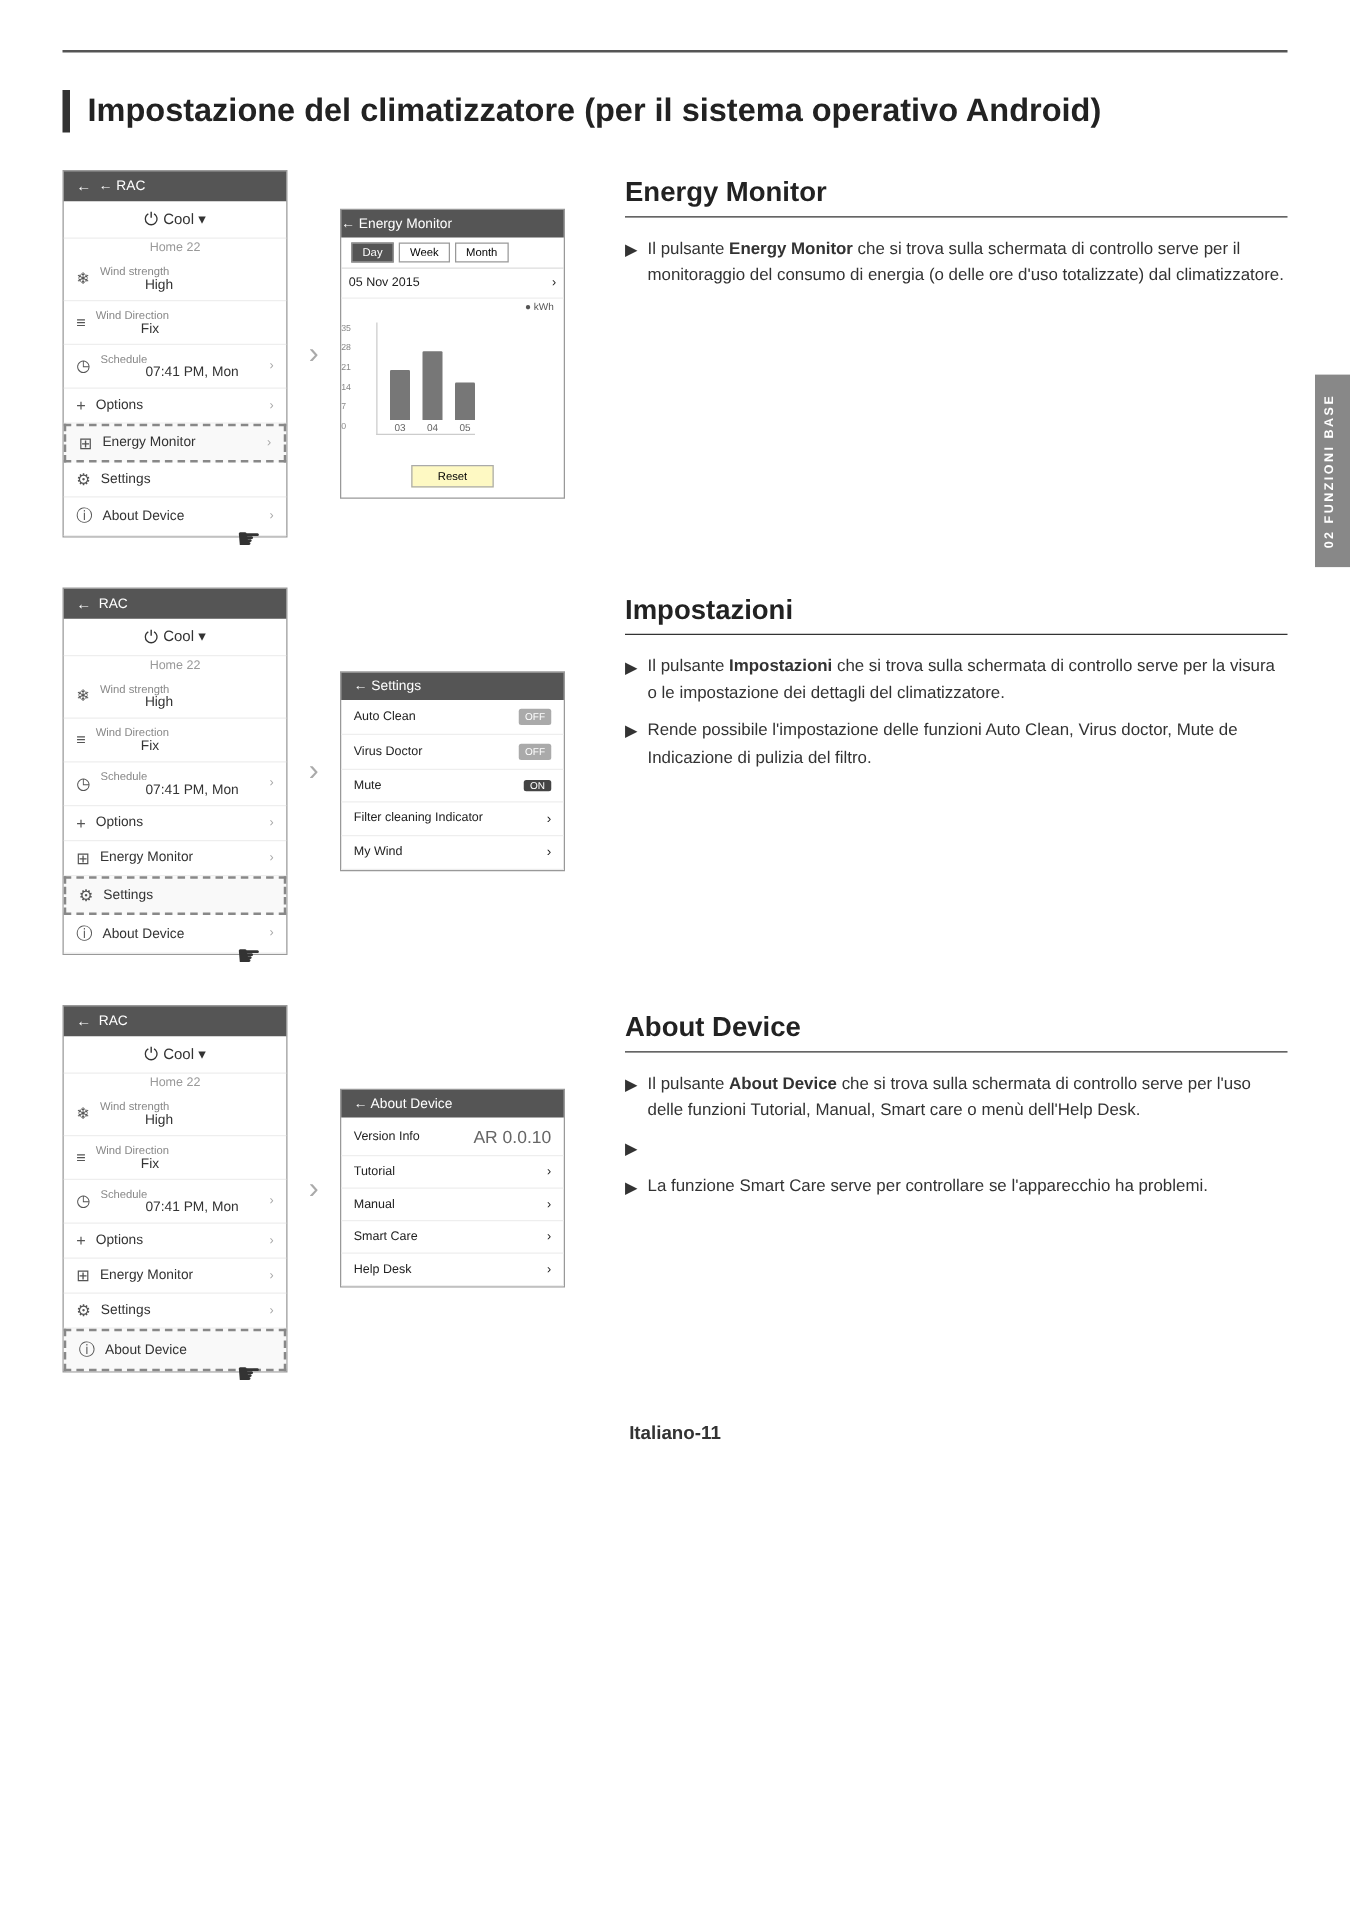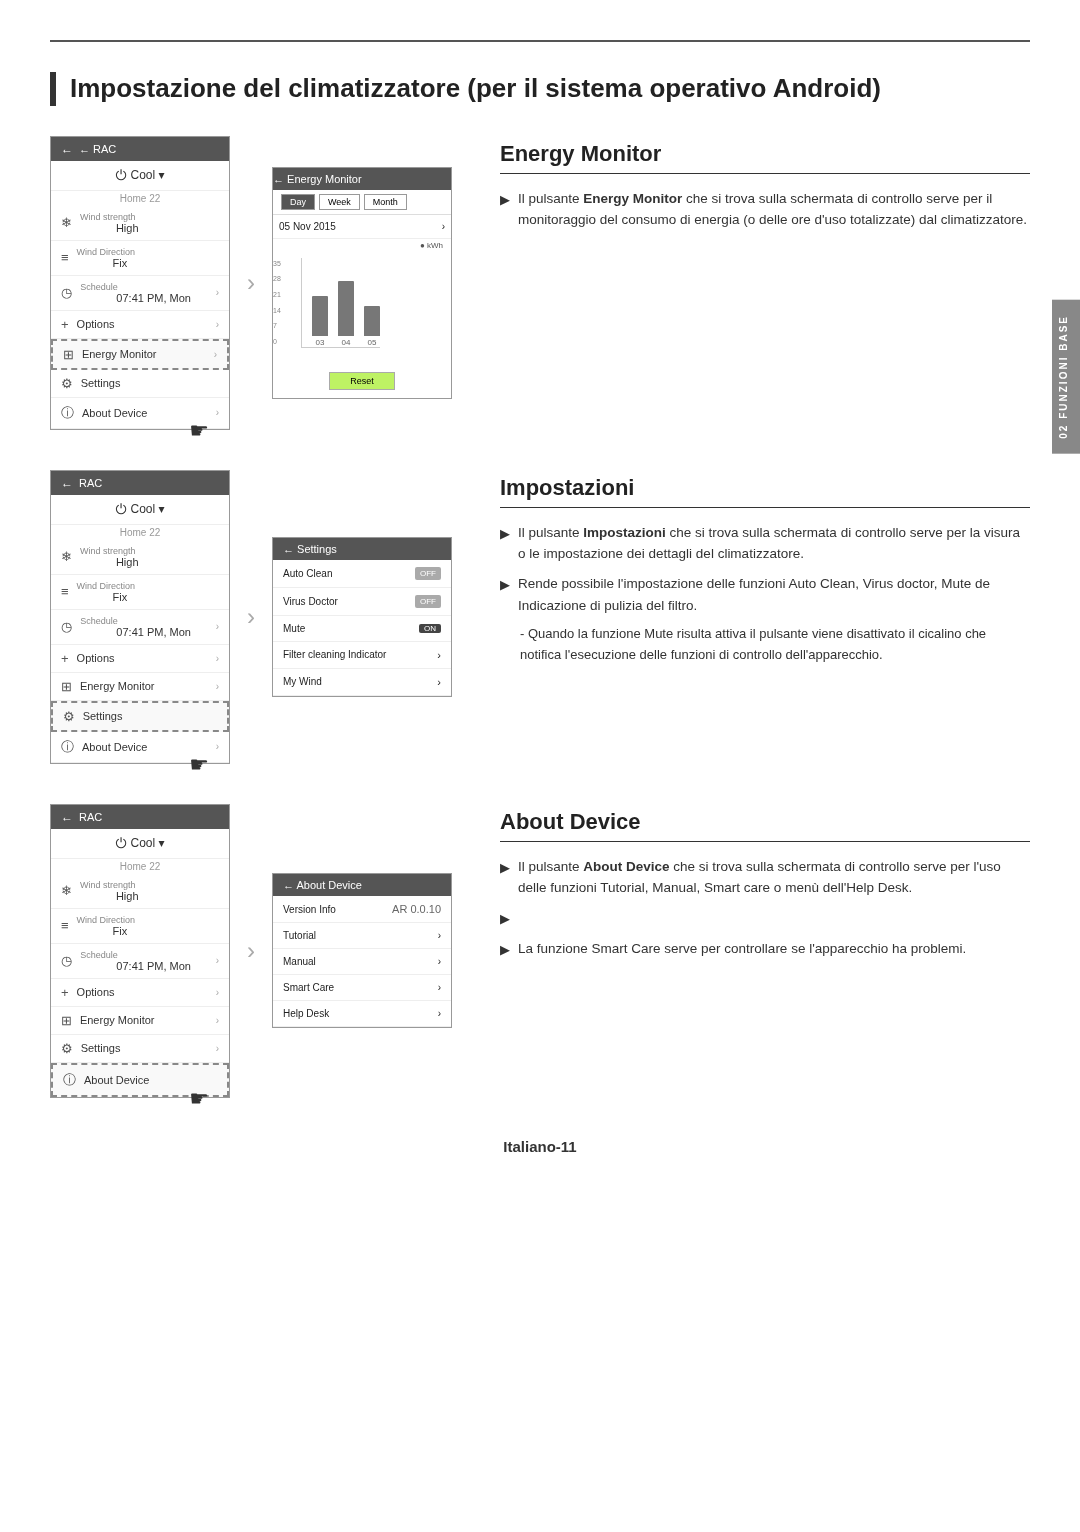--- a/index.html
+++ b/index.html
@@ -277,21 +277,21 @@
       height: 85px;
       font-size: 7px;
       color: #888;
     }
 
     .reset-btn {
       display: block;
       margin: 0 auto 8px;
       padding: 3px 20px;
       border: 1px solid #aaa;
-      background: #bef264;
+      background: #fef9c3;
       font-size: 9px;
       cursor: pointer;
     }
 
     
     .settings-screen {
       width: 180px;
       border: 1.5px solid #999;
       background: #fff;
     }
@@ -341,21 +341,21 @@
       font-size: 10px;
       gap: 6px;
     }
 
     .about-item .item-label {
       flex: 1;
     }
 
     .about-item .item-value {
       color: #666;
-      font-size: 11px;
+      font-size: 14px;
     }
 
     .cursor-hand {
       position: absolute;
       bottom: -15px;
       right: 20px;
       font-size: 22px;
     }
 
     .page-footer {
@@ -577,23 +577,20 @@
     <div class="description-area">
       <h2 class="section-title">Impostazioni</h2>
       <div class="bullet-item">
         <span class="bullet-arrow">▶</span>
         <span>Il pulsante <strong>Impostazioni</strong> che si trova sulla schermata di controllo serve per la visura o le impostazione dei dettagli del climatizzatore.</span>
       </div>
       <div class="bullet-item">
         <span class="bullet-arrow">▶</span>
         <span>Rende possibile l'impostazione delle  funzioni Auto Clean, Virus doctor, Mute de Indicazione di pulizia del filtro.</span>
       </div>
-      <div class="sub-bullet">
-        - Quando la funzione Mute risulta attiva il  pulsante viene disattivato il cicalino che notifica l'esecuzione delle funzioni di controllo dell'apparecchio.
-      </div>
     </div>
   </div>
 
   <div class="section">
     <div class="screens-area">
 
       <div class="phone-screen">
         <div class="phone-header">
           <span class="back-arrow">←</span>
           <span>RAC</span>

